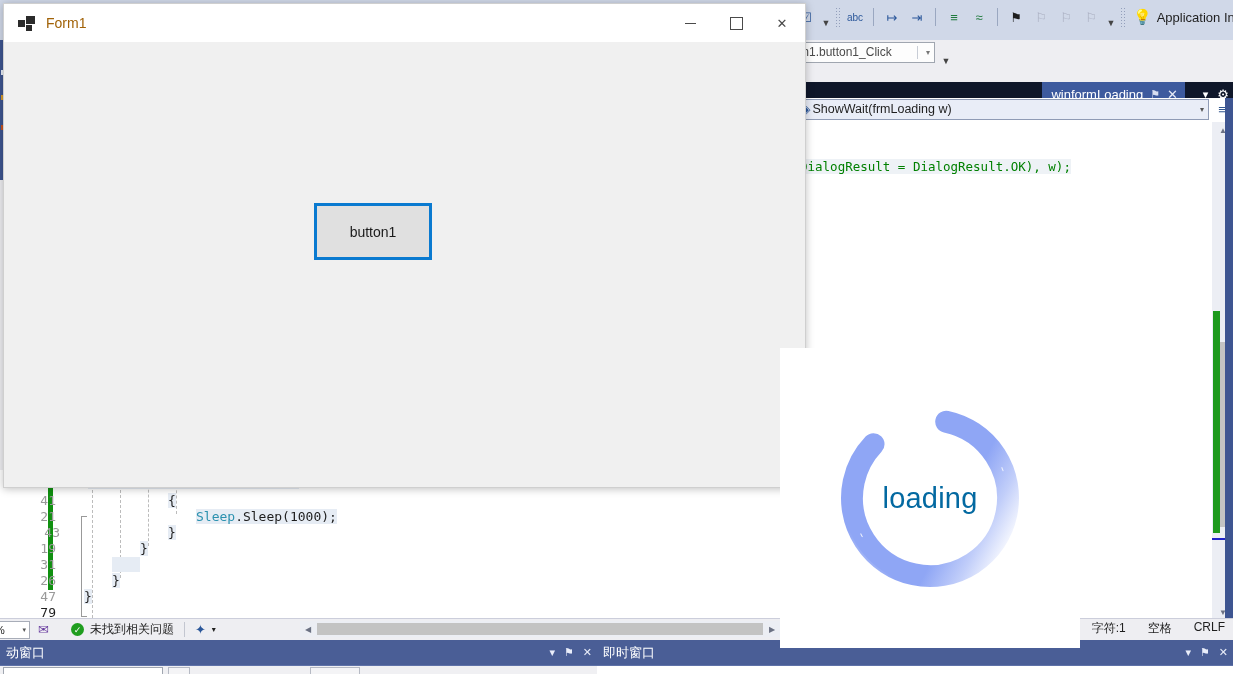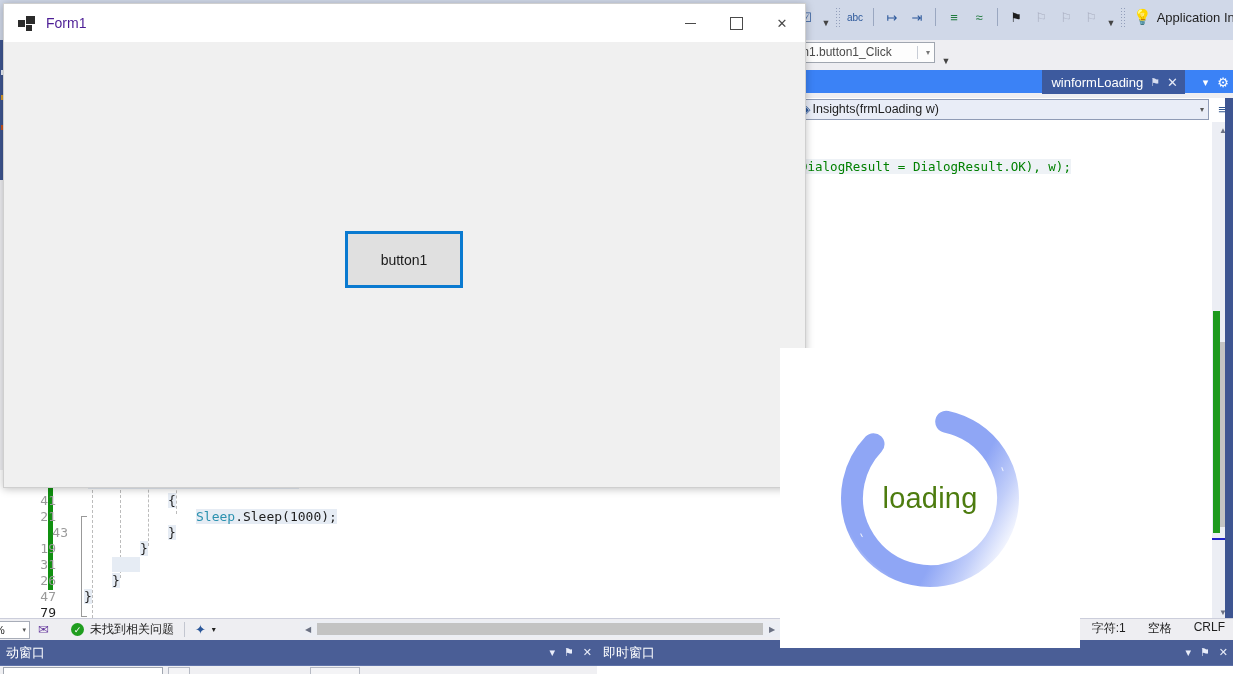--- a/index.html
+++ b/index.html
@@ -56,22 +56,22 @@
     display: flex; align-items: center; padding-left: 3px; position: relative;
     overflow: hidden; white-space: nowrap;
   }
   .nav-combo .arrow {
     position: absolute; right: 4px; color: #777; font-size: 8px;
   }
   .nav-combo .vsep { position: absolute; right: 16px; top: 3px; bottom: 3px; width: 1px; background: #c8cdd6; }
 
   
   .tabstrip {
-    position: absolute; left: 795px; top: 70px; width: 438px; height: 23px;
-    background: #3b82f6;
+    position: absolute; left: 795px; top: 82px; width: 438px; height: 23px;
+    background: #0f172a;
   }
   .doc-tab {
     position: absolute; right: 48px; top: 0; height: 24px;
     background: #3d5a9e; color: #ffffff; font-size: 13px;
     display: flex; align-items: center; gap: 7px; padding: 0 7px 0 9px;
     white-space: nowrap;
   }
   .tab-pin { font-size: 11px; color: #d8def0; }
   .tab-close { font-size: 13px; color: #e7ebf7; }
   .tabstrip-ctrl {
@@ -235,50 +235,50 @@
   .form1-icon {
     margin-left: 14px; width: 17px; height: 15px; position: relative;
   }
   .form1-icon i {
     position: absolute; background: #2b2b2b; display: block;
   }
   .form1-icon .s1 { left: 0; top: 4px; width: 7px; height: 7px; }
   .form1-icon .s2 { left: 8px; top: 0; width: 9px; height: 8px; }
   .form1-icon .s3 { left: 8px; top: 9px; width: 6px; height: 6px; }
   .form1-caption {
-    margin-left: 11px; font-size: 14px; color: #4c1d95;
+    margin-left: 11px; font-size: 14px; color: #a16207;
   }
   .wbtns { position: absolute; right: 0; top: 0; height: 38px; display: flex; }
   .wbtn {
     width: 46px; height: 38px; display: flex; align-items: center;
     justify-content: center; font-size: 13px; color: #4a4a4a;
   }
   .wbtn.min::after { content: ""; width: 11px; height: 1px; background: #4a4a4a; }
   .wbtn.max::after { content: ""; width: 11px; height: 11px; border: 1px solid #4a4a4a; }
   .form1-client { position: absolute; left: 0; top: 38px; right: 0; bottom: 0; background: #f0f0f0; }
   .btn1 {
-    position: absolute; left: 341px; top: 161px; width: 118px; height: 57px;
+    position: absolute; left: 310px; top: 161px; width: 118px; height: 57px;
     background: #e0e0e0; border: 3px solid #0a7ad0;
     display: flex; align-items: center; justify-content: center;
-    font-size: 14px; color: #1a1a1a; cursor: default; margin-top: 28px;
+    font-size: 14px; color: #1a1a1a; cursor: default;
   }
 
   
   .loading-win {
     position: absolute; left: 780px; top: 348px; width: 300px; height: 300px;
     background: #ffffff;
   }
   .spinner-wrap {
     position: absolute; left: 50%; top: 50%; transform: translate(-50%,-50%);
     width: 200px; height: 200px;
   }
   .loading-text {
     position: absolute; left: 0; top: 0; width: 200px; height: 200px;
     display: flex; align-items: center; justify-content: center;
-    font-size: 29px; color: #4d7c0f; letter-spacing: .2px;
+    font-size: 29px; color: #0369a1; letter-spacing: .2px;
     font-family: "Liberation Sans", sans-serif;
   }
 </style>
 </head>
 <body>
 
 <div id="root">
 
   <div class="vs-shell">
 
@@ -327,21 +327,21 @@
       <div class="tabstrip-ctrl">
         <span>▾</span>
         <span style="font-size:13px">⚙</span>
       </div>
     </div>
 
     <div class="codepane-r">
       <div class="cp-navrow">
         <div class="cp-nav-combo">
           <span class="mi">◈</span>
-          <span>Insights(frmLoading w)</span>
+          <span>ShowWait(frmLoading w)</span>
           <span class="arrow">▾</span>
         </div>
         <div class="cp-split">≡</div>
       </div>
       <div class="cp-code">
         <div class="cp-vline"></div>
         <div class="cp-line" style="top:37px;">DialogResult = DialogResult.OK), w);</div>
       </div>
       <div class="cp-scroll">
         <div class="sb-arrow sb-up">▲</div>
@@ -362,21 +362,21 @@
       <div class="tbx-mark" style="top:85px;background:#c8531f;"></div>
     </div>
 
     <div class="editor-main"></div>
     <div class="change-bar"></div>
 
     <div>
       <div class="gutter-num" style="left:0;top:474px;width:56px;color:#c9c9c9;">40</div>
       <div class="gutter-num" style="left:0;top:493px;width:56px;">41</div>
       <div class="gutter-num" style="left:0;top:509px;width:56px;">21</div>
-      <div class="gutter-num" style="left:12px;top:525px;width:56px;">43</div>
+      <div class="gutter-num" style="left:4px;top:525px;width:56px;">43</div>
       <div class="gutter-num" style="left:0;top:541px;width:56px;">19</div>
       <div class="gutter-num" style="left:0;top:557px;width:56px;">31</div>
       <div class="gutter-num" style="left:0;top:573px;width:56px;">26</div>
       <div class="gutter-num" style="left:0;top:589px;width:56px;">47</div>
       <div class="gutter-num" style="left:0;top:605px;width:56px;color:#1e1e1e;">79</div>
     </div>
 
     <div class="indent-guide" style="left:92px;top:480px;height:138px;"></div>
     <div class="indent-guide" style="left:120px;top:480px;height:98px;"></div>
     <div class="indent-guide" style="left:148px;top:480px;height:66px;"></div>

